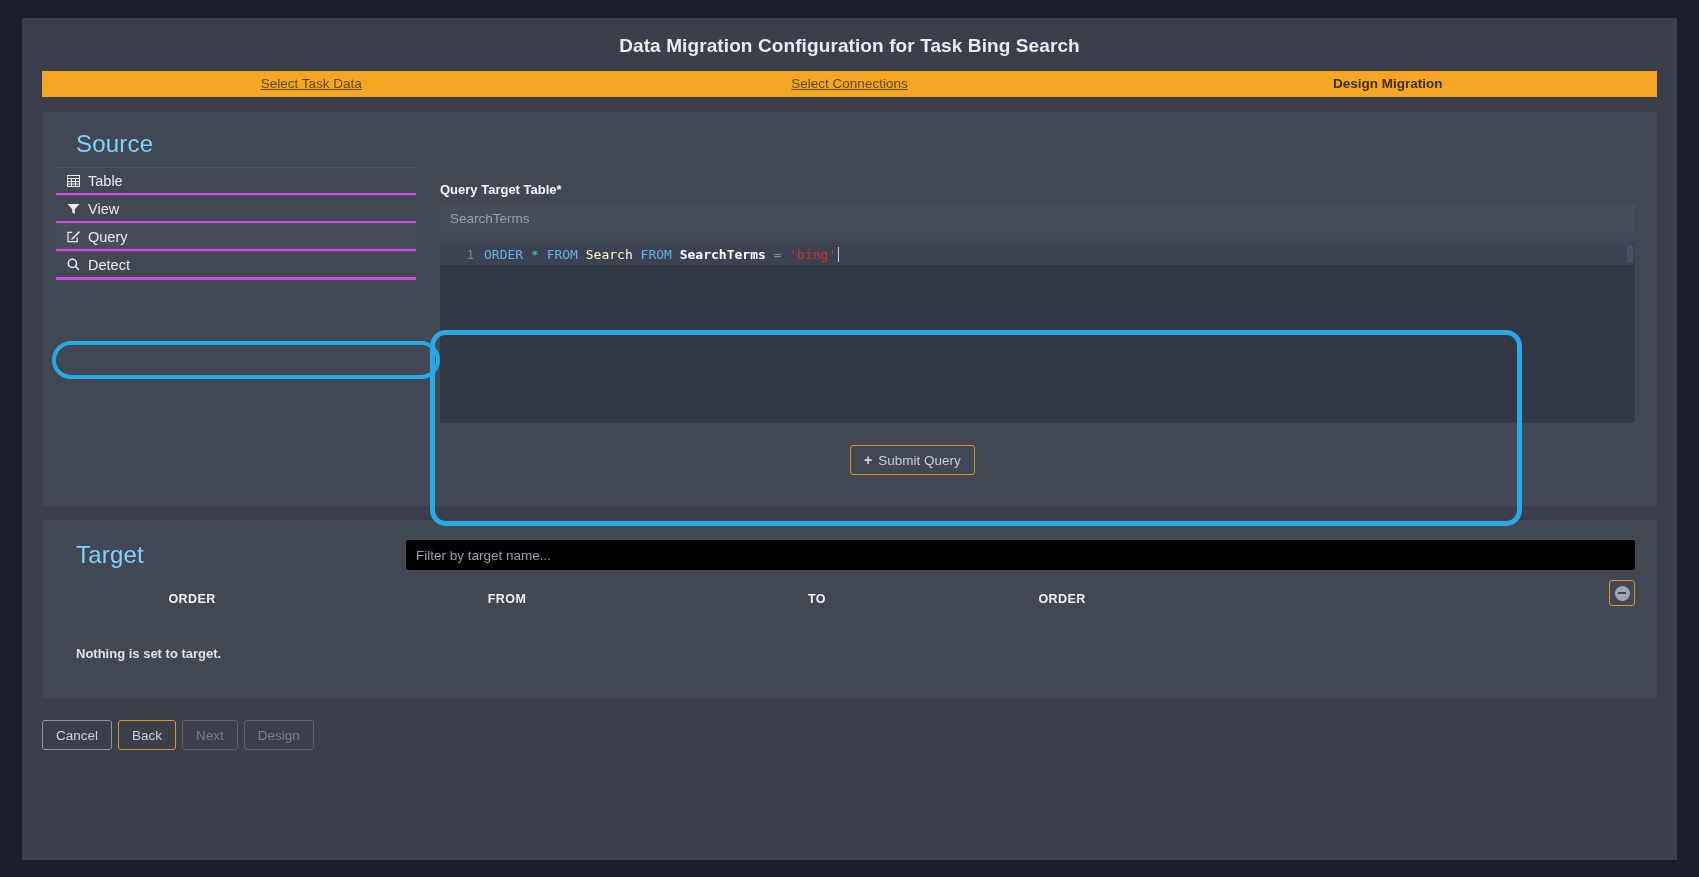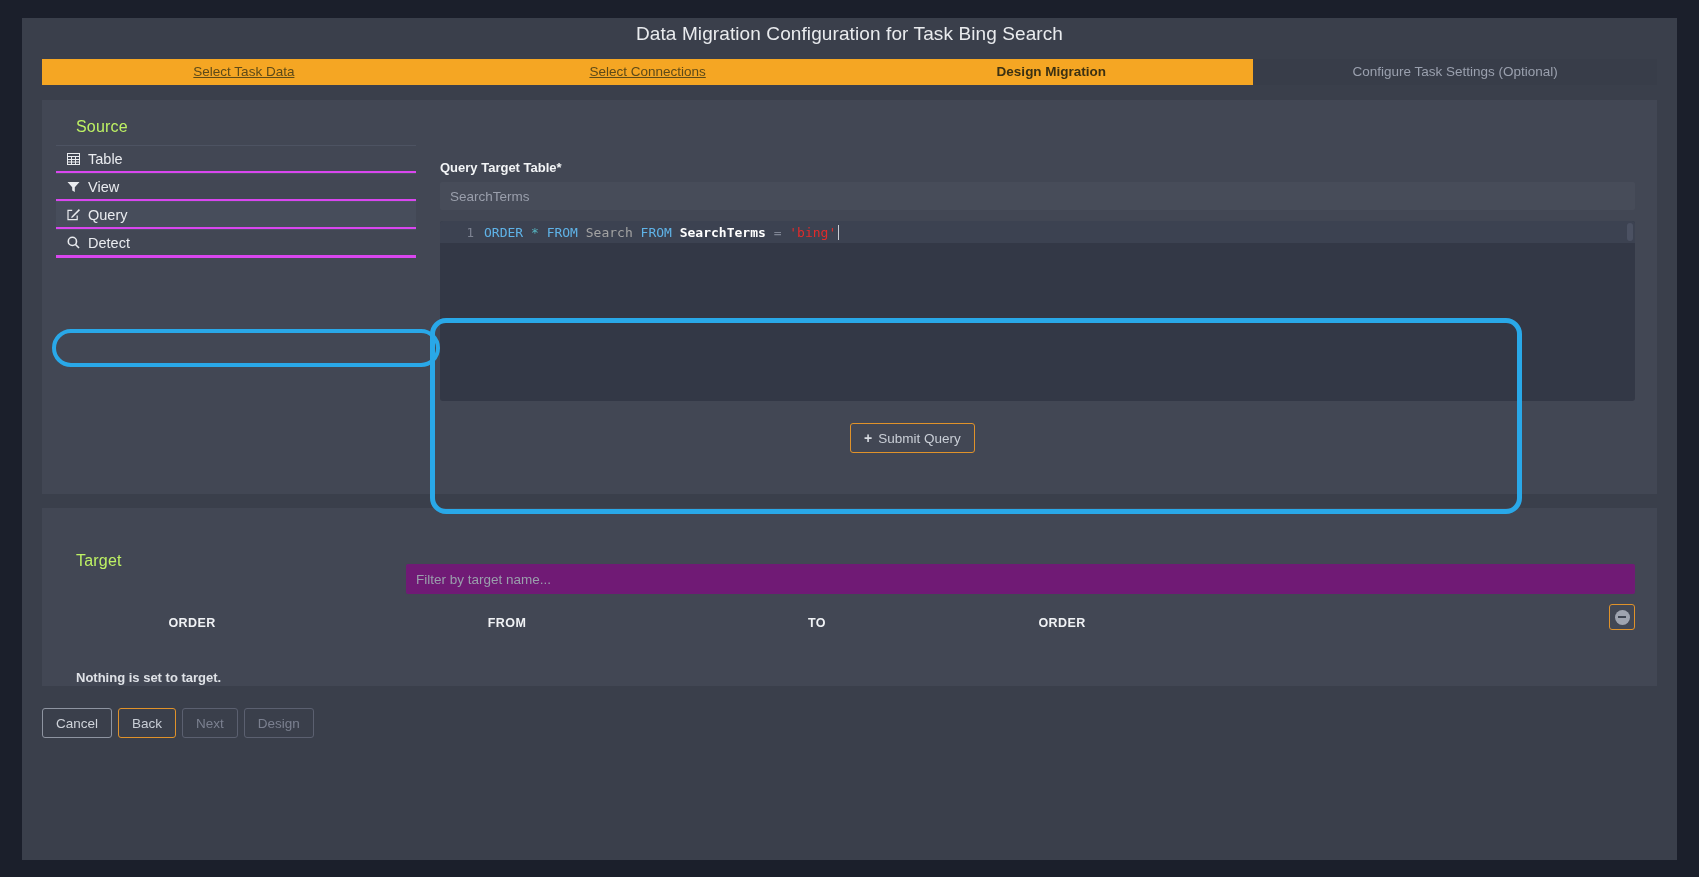--- a/index.html
+++ b/index.html
@@ -24,21 +24,22 @@
     background: #3a3f4b;
     box-sizing: border-box;
   }
   
   .page-title {
     text-align: center;
     font-size: 19px;
     color: #e9ebee;
     padding-top: 5px;
     letter-spacing: .1px;
-    font-weight: 400;
+    font-weight: 700;
+    margin-top: 12px;
   }
   .wizard-tabs {
     display: flex;
     margin: 14px 20px 0 20px;
     height: 26px;
     background: #383d49;
   }
   .wizard-tab {
     flex: 1 1 0;
     text-align: center;
@@ -75,23 +76,23 @@
   .panel-source {
     height: 394px;
     padding: 18px 0 0 0;
   }
   .panel-target {
     height: 178px;
     margin-top: 14px;
     padding: 0;
   }
   .section-heading {
-    font-size: 16px;
+    font-size: 24px;
     font-weight: 400;
-    color: #bef264;
+    color: #7dd3fc;
     margin: 0 0 10px 34px;
     letter-spacing: .2px;
   }
   .source-body {
     display: flex;
     align-items: flex-start;
   }
   .source-list {
     width: 360px;
     margin-left: 14px;
@@ -197,21 +198,21 @@
   .gutter {
     width: 34px;
     text-align: right;
     padding-right: 10px;
     color: #7d8392;
     font-size: 12.5px;
     flex: 0 0 auto;
   }
   .tok-kw   { color: #5fb3e8; }
   .tok-op   { color: #56b6c2; }
-  .tok-tbl  { color: #a3a3a3; }
+  .tok-tbl  { color: #fef9c3; }
   .tok-col  { color: #ffffff; font-weight: bold; }
   .tok-eq   { color: #7f8594; }
   .tok-str  { color: #e02b2b; }
   .caret {
     display: inline-block;
     width: 1px;
     height: 15px;
     background: #c8ccd4;
     vertical-align: -3px;
     margin-left: 2px;
@@ -252,30 +253,29 @@
   
   .target-head {
     display: flex;
     align-items: center;
     padding: 20px 22px 0 34px;
   }
   .target-head .section-heading { margin: 0; flex: 0 0 330px; }
   .filter-input {
     flex: 1 1 auto;
     height: 30px;
-    background: #701a75;
+    background: #000000;
     border: none;
     border-radius: 2px;
     color: #c3c7d0;
     font-size: 13.5px;
     padding: 0 10px;
     box-sizing: border-box;
     font-family: "Liberation Sans", sans-serif;
     outline: none;
-    margin-top: 36px;
   }
   .filter-input::placeholder { color: #9a9fac; }
   .target-table-head {
     display: flex;
     align-items: center;
     padding: 22px 0 0 0;
     font-size: 12.5px;
     font-weight: bold;
     color: #f0f2f5;
     letter-spacing: .4px;
@@ -334,21 +334,20 @@
 <body>
 
 <div class="app-window">
 
   <div class="page-title">Data Migration Configuration for Task Bing Search</div>
 
   <div class="wizard-tabs">
     <div class="wizard-tab link">Select Task Data</div>
     <div class="wizard-tab link">Select Connections</div>
     <div class="wizard-tab current">Design Migration</div>
-    <div class="wizard-tab inactive">Configure Task Settings (Optional)</div>
   </div>
 
   <div class="panel panel-source">
 
     <div class="section-heading">Source</div>
 
     <div class="source-body">
 
       <div class="source-list">
 

